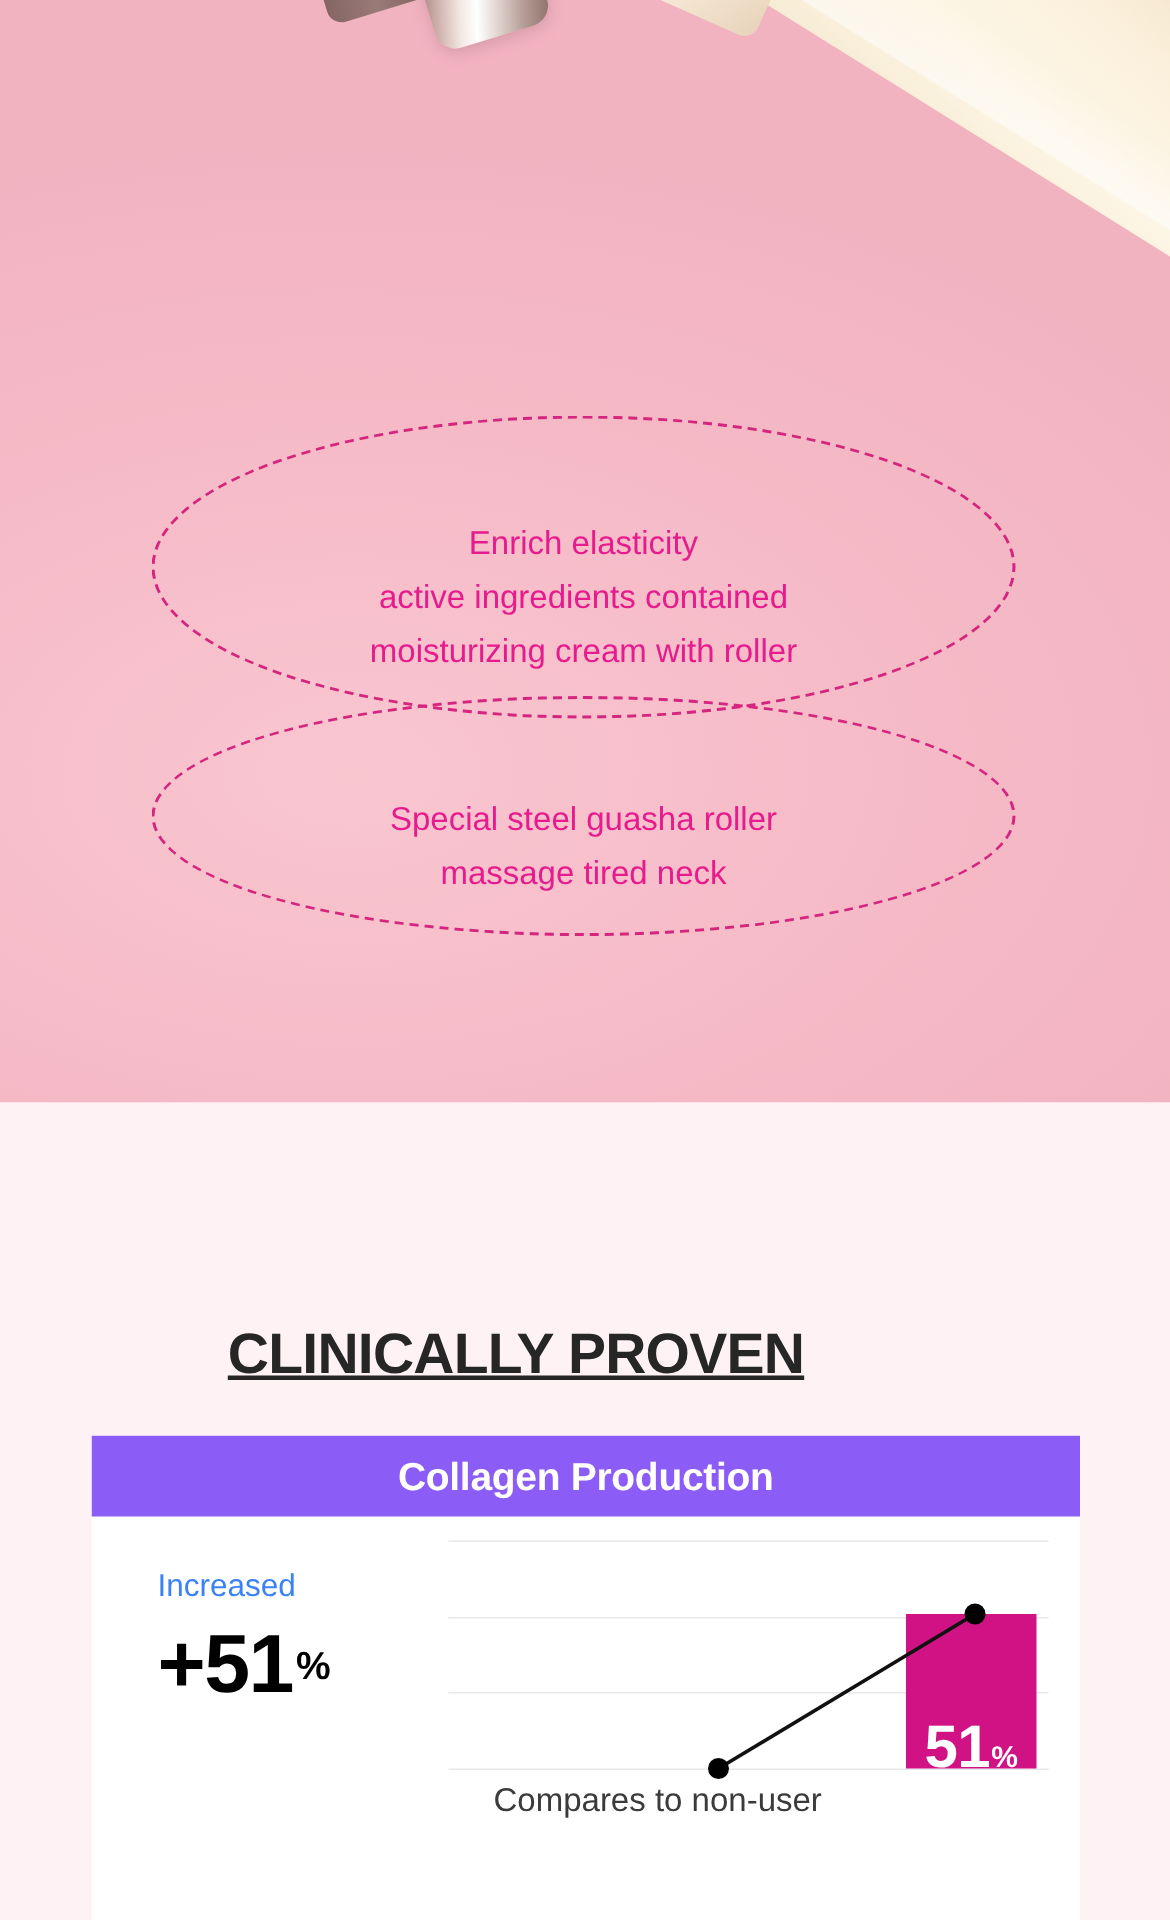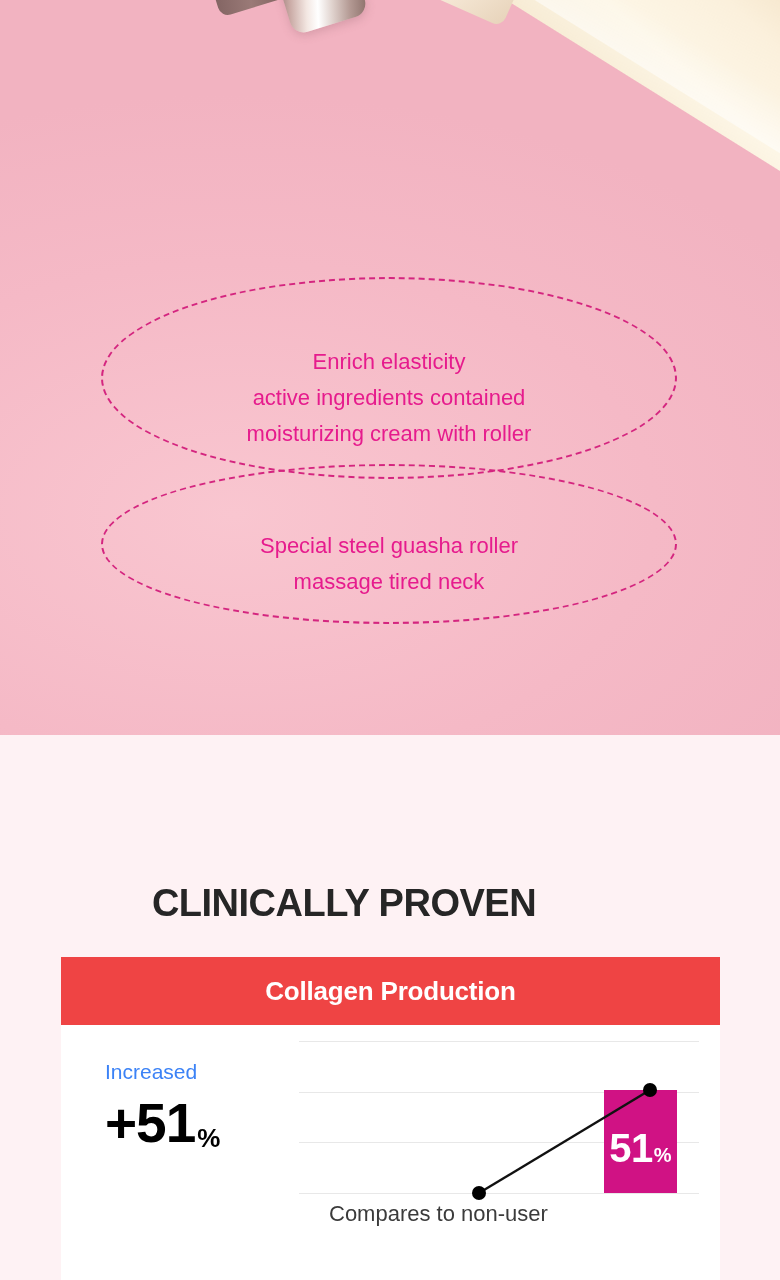--- a/index.html
+++ b/index.html
@@ -171,34 +171,35 @@
     position: absolute;
     left: 0;
     top: 117px;
     width: 688px;
     text-align: center;
     color: #262626;
     font-size: 38px;
     font-weight: bold;
     letter-spacing: -0.5px;
     line-height: 1;
+    text-decoration: underline;
   }
 
   .card {
     position: absolute;
     left: 61px;
     top: 222px;
     width: 659px;
     height: 323px;
     background: #ffffff;
     overflow: hidden;
   }
   .card-header {
-    height: 68px;
-    background: #ef4444;
+    height: 54px;
+    background: #8b5cf6;
     display: flex;
     align-items: center;
     justify-content: center;
   }
   .card-header-text {
     color: #ffffff;
     font-size: 26px;
     font-weight: bold;
     letter-spacing: -0.2px;
     line-height: 1;
@@ -216,21 +217,21 @@
     width: 210px;
   }
   .stat-label {
     color: #3b82f6;
     font-size: 21px;
     line-height: 1;
     margin-bottom: 14px;
   }
   .stat-value {
     display: flex;
-    align-items: flex-end;
+    align-items: center;
     color: #000000;
     line-height: 1;
   }
   .stat-number {
     font-size: 55px;
     font-weight: bold;
     letter-spacing: -1px;
   }
   .stat-unit {
     font-size: 26px;
@@ -337,21 +338,21 @@
             <span class="stat-unit">%</span>
           </div>
         </div>
 
         <div class="chart">
           <div class="gridline" style="top:16px;"></div>
           <div class="gridline" style="top:67px;"></div>
           <div class="gridline" style="top:117px;"></div>
           <div class="gridline" style="top:168px;"></div>
 
-          <div class="bar" style="left:305px; top:65px; width:73px; height:103px;">
+          <div class="bar" style="left:305px; top:65px; width:87px; height:103px;align-items:flex-end;">
             <div class="bar-label">
               <span class="bar-number">51</span>
               <span class="bar-unit">%</span>
             </div>
           </div>
 
           <svg class="trend-svg" viewBox="0 0 406 266">
             <line x1="180" y1="168" x2="351" y2="65" stroke="#111111" stroke-width="2.4"></line>
             <circle cx="180" cy="168" r="7" fill="#000000"></circle>
             <circle cx="351" cy="65" r="7" fill="#000000"></circle>

